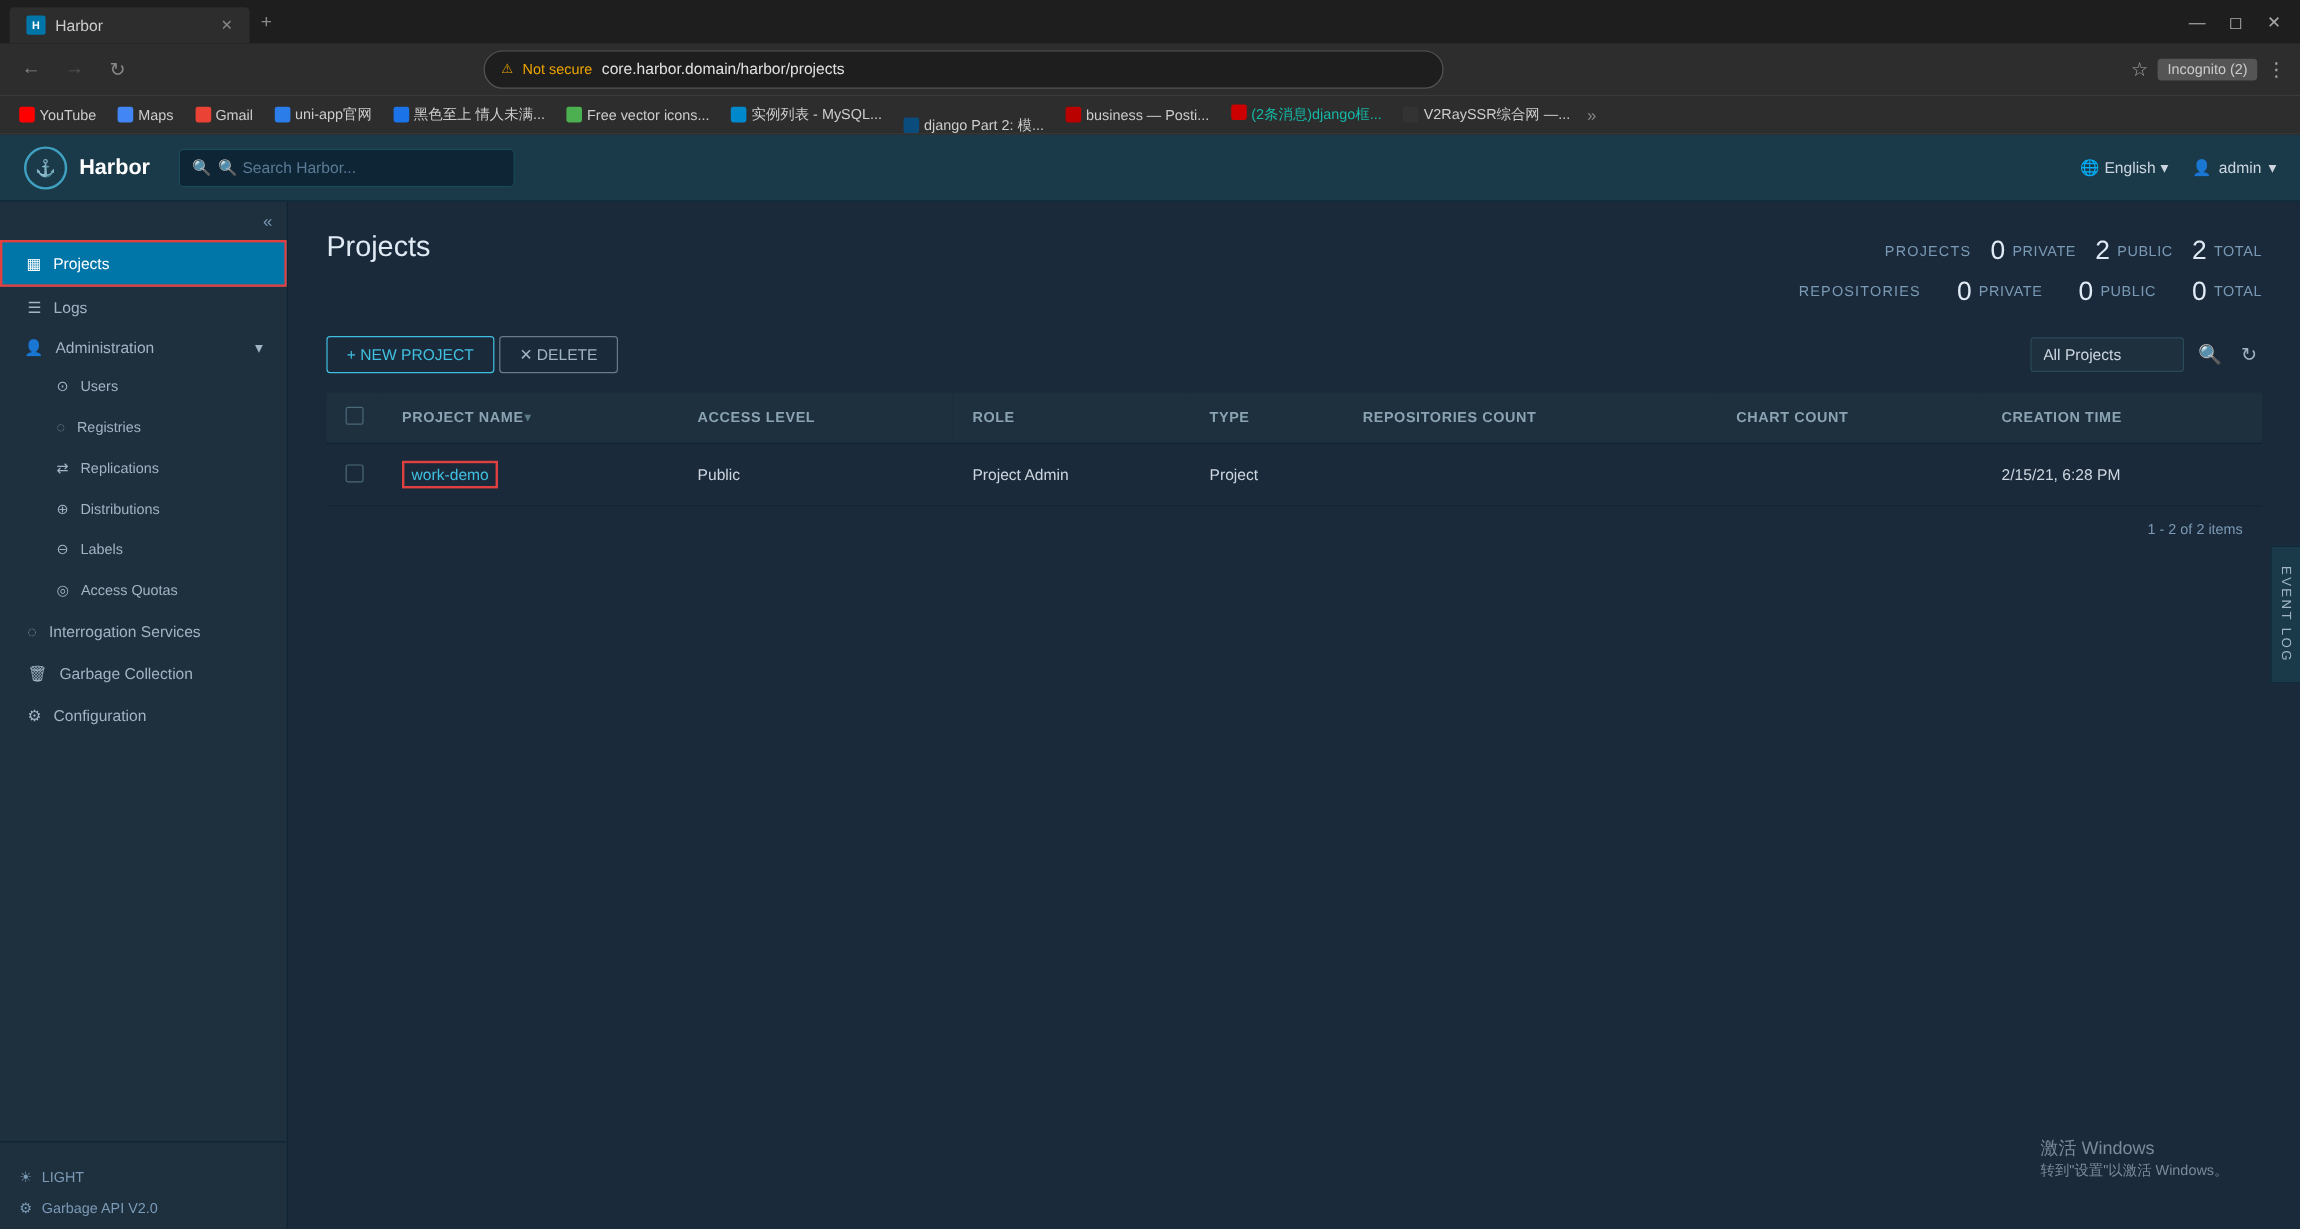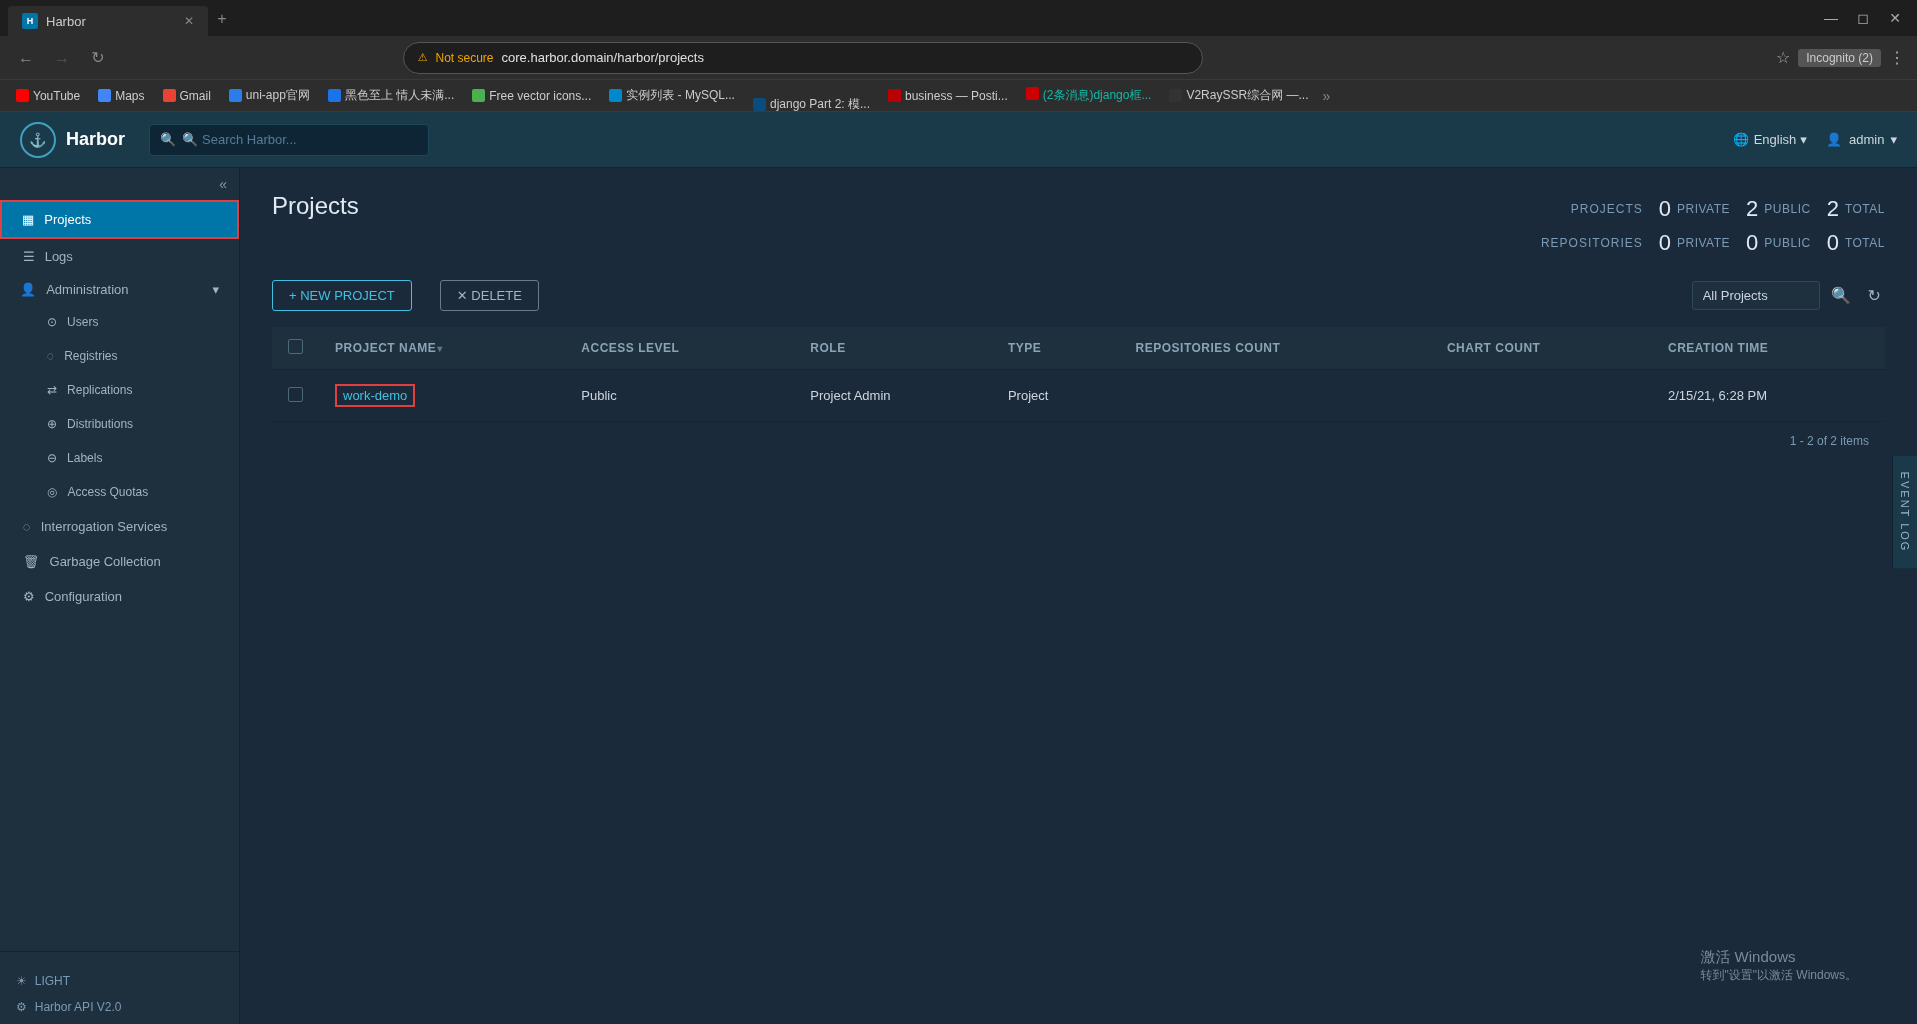--- a/index.html
+++ b/index.html
@@ -30,21 +30,21 @@
     .sidebar-bottom-item { display: flex; align-items: center; gap: 8px; padding: 6px 0; color: #7a9ab5; cursor: pointer; font-size: 12px; }
 
     
     .event-log-tab { position: fixed; right: 0; top: 50%; transform: translateY(-50%); background: #1a3a4a; border: 1px solid #0d2535; border-right: none; writing-mode: vertical-rl; text-orientation: mixed; padding: 16px 6px; color: #a0b4c4; font-size: 11px; letter-spacing: 2px; cursor: pointer; z-index: 100; }
 
     
     .content { flex: 1; padding: 24px 32px; overflow-y: auto; background: #1b2a3a; }
     .page-title { font-size: 24px; font-weight: 400; color: #e0eaf4; margin-bottom: 24px; }
 
     
-    .toolbar { display: flex; align-items: center; gap: 28px; margin-bottom: 16px; }
+    .toolbar { display: flex; align-items: center; gap: 4px; margin-bottom: 16px; }
     .btn-new { background: transparent; border: 1px solid #40c0e0; color: #40c0e0; padding: 7px 16px; border-radius: 3px; cursor: pointer; font-size: 13px; display: flex; align-items: center; gap: 6px; }
     .btn-delete { background: transparent; border: 1px solid #6a7a8a; color: #a0b4c4; padding: 7px 16px; border-radius: 3px; cursor: pointer; font-size: 13px; display: flex; align-items: center; gap: 6px; }
     .filter-dropdown { margin-left: auto; display: flex; align-items: center; gap: 8px; }
     .filter-select { background: #1e2f3e; border: 1px solid #2a4a5a; color: #cdd6e0; padding: 6px 30px 6px 10px; border-radius: 3px; font-size: 13px; cursor: pointer; appearance: none; }
     .filter-icon-btn { background: none; border: none; color: #a0b4c4; cursor: pointer; font-size: 16px; padding: 4px; }
 
     
     .projects-table { width: 100%; border-collapse: collapse; }
     .projects-table th { background: #1e2f3e; color: #8aa4b4; font-size: 12px; font-weight: 600; text-transform: uppercase; letter-spacing: 0.5px; padding: 12px 16px; text-align: left; border-bottom: 1px solid #0d2535; white-space: nowrap; }
     .projects-table td { padding: 14px 16px; border-bottom: 1px solid #162535; color: #cdd6e0; font-size: 13px; }
@@ -239,21 +239,21 @@
         <span>Configuration</span>
       </div>
 
       <div style="margin-top:auto; padding:16px; border-top:1px solid #0d2535;">
         <div class="sidebar-bottom-item">
           <span>☀</span>
           <span>LIGHT</span>
         </div>
         <div class="sidebar-bottom-item">
           <span>⚙</span>
-          <span>Harbor API V2.0</span>
+          <span>Garbage API V2.0</span>
         </div>
       </div>
     </div>
 
     <div class="content">
 
       <div style="display:flex;align-items:flex-start;justify-content:space-between;margin-bottom:24px;">
         <h1 class="page-title">Projects</h1>
 
         <div style="display:flex;flex-direction:column;gap:8px;align-items:flex-end;padding-top:4px;">
@@ -265,21 +265,21 @@
             </div>
             <div style="display:flex;align-items:center;gap:6px;">
               <span style="font-size:22px;font-weight:300;color:#e0eaf4;">2</span>
               <span style="font-size:12px;color:#7a9ab5;letter-spacing:0.5px;">PUBLIC</span>
             </div>
             <div style="display:flex;align-items:center;gap:6px;">
               <span style="font-size:22px;font-weight:300;color:#e0eaf4;">2</span>
               <span style="font-size:12px;color:#7a9ab5;letter-spacing:0.5px;">TOTAL</span>
             </div>
           </div>
-          <div style="display:flex;align-items:center;gap:16px;">
+          <div style="display:flex;align-items:center;gap:30px;">
             <span style="color:#7a9ab5;font-size:12px;letter-spacing:1px;min-width:100px;text-align:right;">REPOSITORIES</span>
             <div style="display:flex;align-items:center;gap:6px;">
               <span style="font-size:22px;font-weight:300;color:#e0eaf4;">0</span>
               <span style="font-size:12px;color:#7a9ab5;letter-spacing:0.5px;">PRIVATE</span>
             </div>
             <div style="display:flex;align-items:center;gap:6px;">
               <span style="font-size:22px;font-weight:300;color:#e0eaf4;">0</span>
               <span style="font-size:12px;color:#7a9ab5;letter-spacing:0.5px;">PUBLIC</span>
             </div>
             <div style="display:flex;align-items:center;gap:6px;">

